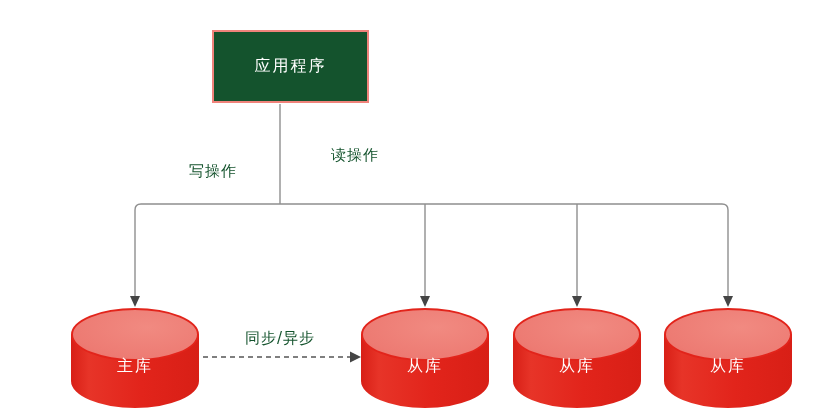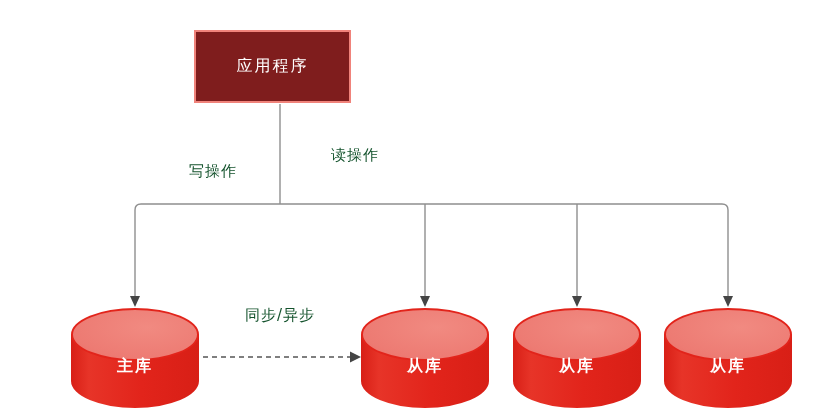--- a/index.html
+++ b/index.html
@@ -17,24 +17,24 @@
   }
   .wires {
     position: absolute;
     left: 0; top: 0;
     width: 824px; height: 419px;
     pointer-events: none;
   }
   
   .app-box {
     position: absolute;
-    left: 194px; top: 30px;
+    left: 212px; top: 30px;
     width: 157px; height: 73px;
     box-sizing: border-box;
-    background: #7f1d1d;
+    background: #14532d;
     border: 2px solid #f0837b;
     display: flex;
     align-items: center;
     justify-content: center;
   }
   .app-box span {
     color: #ffffff;
     font-size: 16px;
     letter-spacing: 2px;
     font-weight: 500;
@@ -43,21 +43,21 @@
   .edge-label {
     position: absolute;
     color: #14532d;
     font-size: 15px;
     text-align: center;
     letter-spacing: 1px;
     white-space: nowrap;
   }
   .edge-label.write { left: 178px; top: 162px; width: 70px; }
   .edge-label.read  { left: 320px; top: 146px; width: 70px; }
-  .edge-label.sync  { left: 228px; top: 306px; width: 104px; text-align: center; }
+  .edge-label.sync  { left: 228px; top: 329px; width: 104px; text-align: center; }
   
   .cyl {
     position: absolute;
     top: 308px;
     width: 128px;
     height: 100px;
   }
   .cyl-body {
     position: absolute;
     left: 0; top: 26px;
@@ -76,21 +76,21 @@
   }
   .cyl-label {
     position: absolute;
     left: 0; top: 46px;
     width: 128px; height: 24px;
     display: flex;
     align-items: center;
     justify-content: center;
     color: #ffffff;
     font-size: 16px;
-    font-weight: 700;
+    font-weight: 400;
     letter-spacing: 2px;
   }
   
   .watermark {
     position: absolute;
     right: 5px;
     bottom: 4px;
     display: flex;
     align-items: baseline;
     pointer-events: none;

